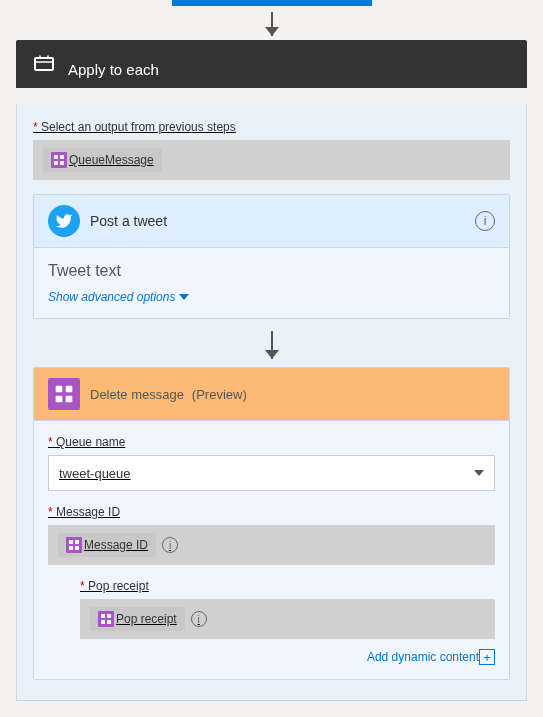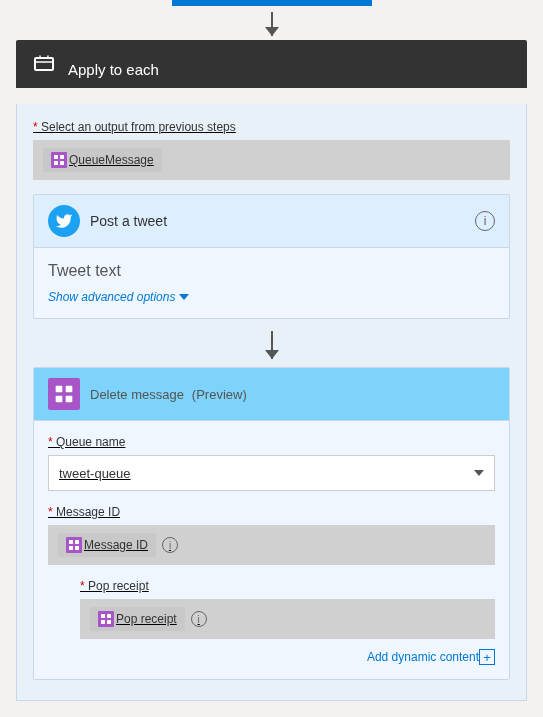--- a/index.html
+++ b/index.html
@@ -218,21 +218,21 @@
 
     
     .delete-card {
       background: #fff;
       border: 1px solid #c8d8e8;
       border-radius: 2px;
     }
     .delete-card-header {
       display: flex;
       align-items: center;
-      background: #7dd3fc;
+      background: #fdba74;
       padding: 10px 14px;
       border-bottom: 1px solid #c8d8e8;
     }
     .delete-icon-box {
       width: 32px;
       height: 32px;
       background: #a855c8;
       display: flex;
       align-items: center;
       justify-content: center;

